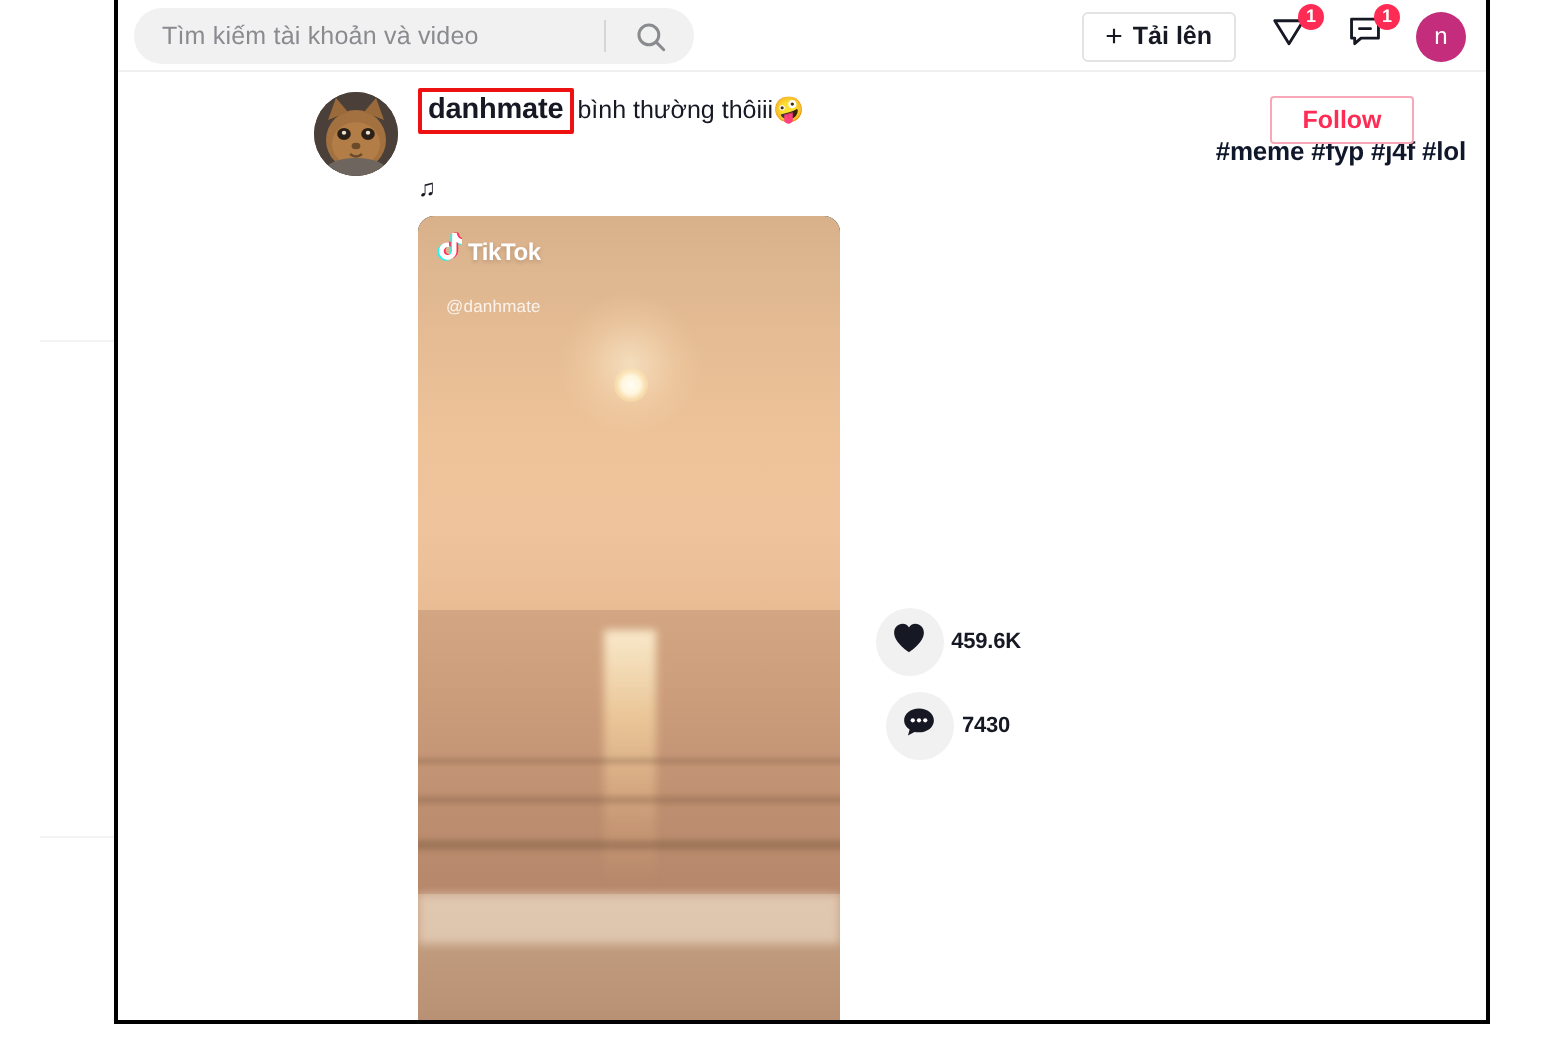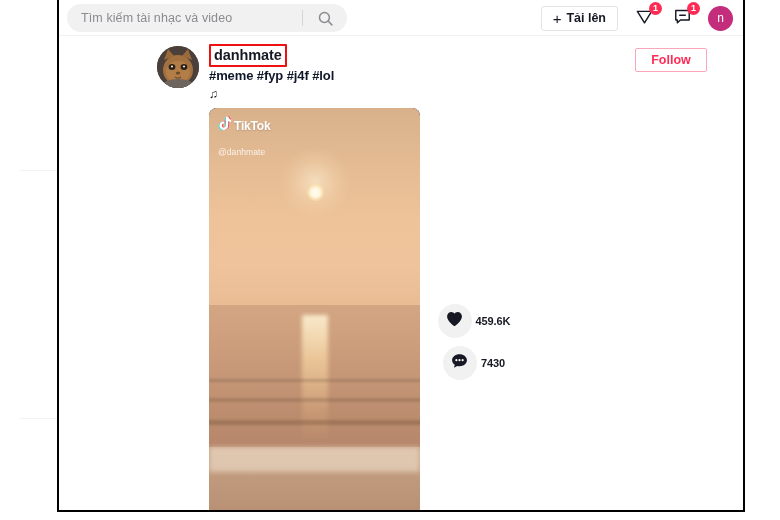--- a/index.html
+++ b/index.html
@@ -158,20 +158,21 @@
   }
 
   
   .feed {
     position: absolute;
     top: 36px;
     left: 0;
     right: 0;
     bottom: 0;
     overflow: hidden;
+    text-align: right;
   }
 
   .post {
     position: absolute;
     left: 0;
     top: 0;
     width: 100%;
   }
 
   .post-avatar {
@@ -425,21 +426,21 @@
   <div class="outer-left">
     <div class="rail-sep" style="top:170px;"></div>
     <div class="rail-sep" style="top:418px;"></div>
   </div>
 
   <div class="frame">
 
     <div class="header">
 
       <div class="search-box">
-        <div class="search-input-text">Tìm kiếm tài nhạc và video</div>
+        <div class="search-input-text">Tìm kiếm tài khoản và video</div>
         <div class="search-divider"></div>
         <div class="search-btn">
           <span>
             <svg width="17" height="17" viewBox="0 0 24 24" fill="none" stroke="#8a8b8f" stroke-width="2.1" stroke-linecap="round">
               <circle cx="10.5" cy="10.5" r="7"></circle>
               <line x1="16" y1="16" x2="21" y2="21"></line>
             </svg>
           </span>
         </div>
       </div>
@@ -494,20 +495,21 @@
             <path d="M18 31 q3 2.5 6 0" stroke="#6b4a2c" stroke-width="1.2" fill="none"></path>
             <ellipse cx="21" cy="40" rx="16" ry="7" fill="#6e665e"></ellipse>
           </svg>
         </div>
 
         <div class="post-body">
           <div class="title-line">
             <span class="username-hl">
               <span class="username">danhmate</span>
             </span>
+            <span class="caption">bình thường thôiii🤪</span>
           </div>
           <div class="hashtags">#meme #fyp #j4f #lol</div>
           <div class="music-row">
             <span class="music-note">♫</span>
           </div>
         </div>
 
         <div class="follow-btn">
           <span>Follow</span>
         </div>

